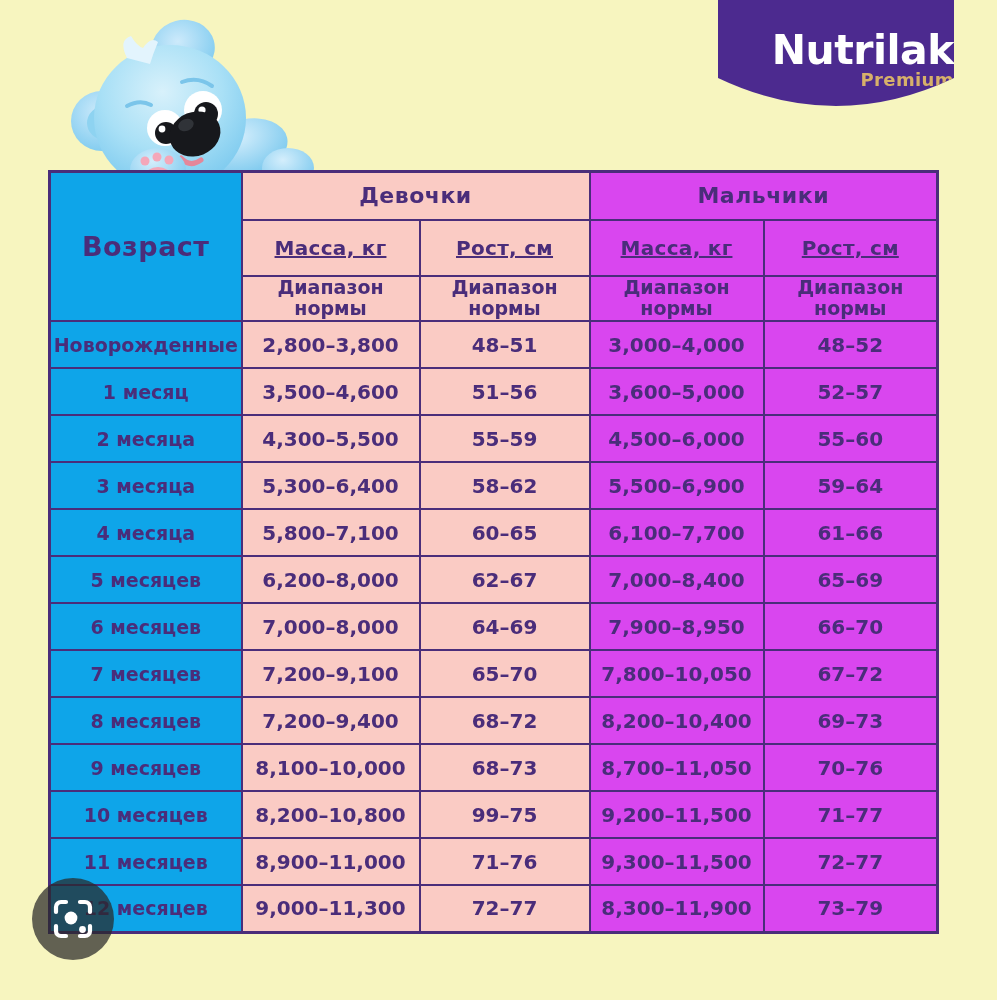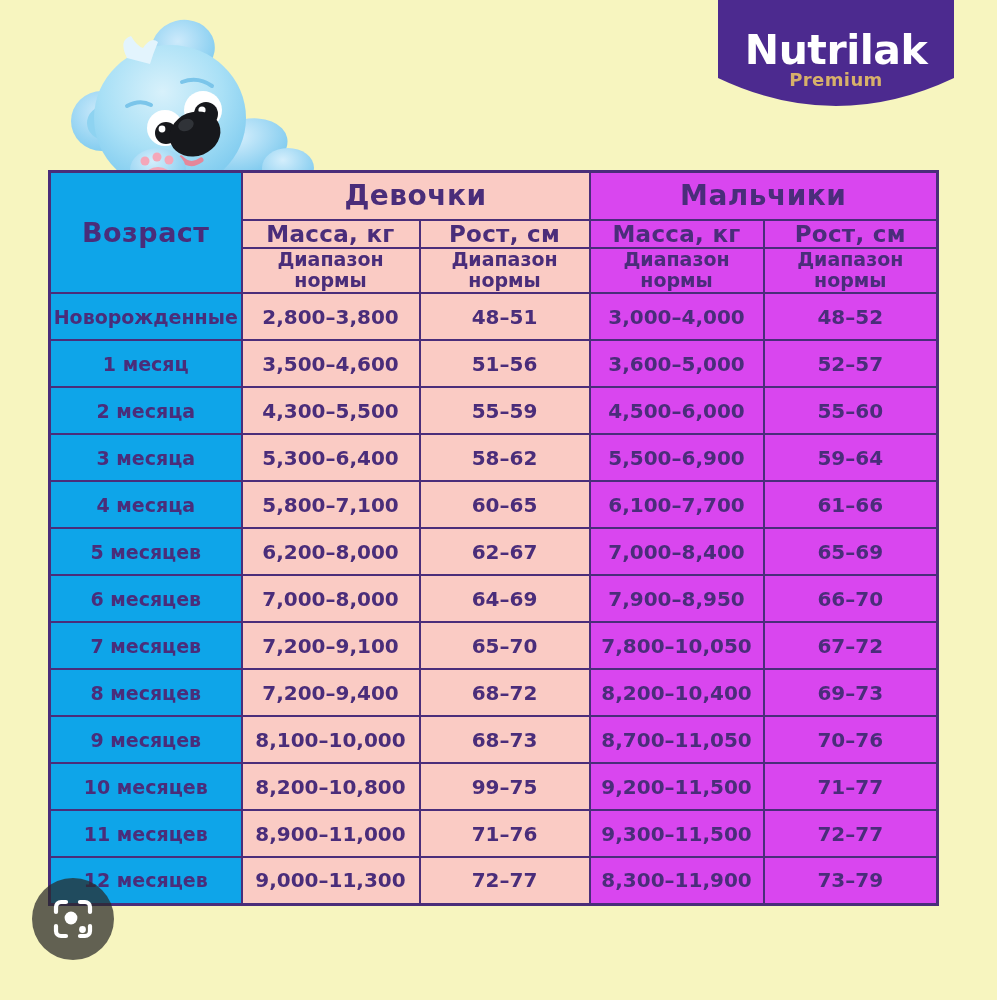--- a/index.html
+++ b/index.html
@@ -19,21 +19,21 @@
   
   #logo-badge {
     position: absolute;
     left: 718px;
     top: 0;
     width: 236px;
     height: 118px;
     background: #4c2a8f;
     -webkit-clip-path: path("M0,0 L236,0 L236,78 Q118,134 0,78 Z");
     clip-path: path("M0,0 L236,0 L236,78 Q118,134 0,78 Z");
-    text-align: center;
+    text-align: right;
     overflow: hidden;
   }
   #logo-name {
     margin-top: 30px;
     font-size: 41px;
     font-weight: bold;
     color: #ffffff;
     letter-spacing: -0.5px;
     line-height: 1;
     font-family: "DejaVu Sans", "Liberation Sans", sans-serif;
@@ -80,27 +80,28 @@
   col.c-gh     { width: 170px; }
   col.c-bw     { width: 174px; }
   col.c-bh     { width: 174px; }
 
   .age-cell   { background: #0ea5e9; }
   .pink-cell  { background: #facbc4; }
   .blue-cell  { background: #d946ef; }
 
   .grp-head {
     height: 48px;
-    font-size: 28px;
+    font-size: 22px;
     letter-spacing: 0.5px;
   }
   .col-head {
-    height: 28px;
-    font-size: 23px;
+    height: 56px;
+    font-size: 20px;
     letter-spacing: 0.3px;
+    text-decoration: underline;
   }
   .sub-head {
     height: 45px;
     font-size: 19px;
     line-height: 1.15;
   }
   .age-head {
     font-size: 27px;
     letter-spacing: 0.5px;
   }

